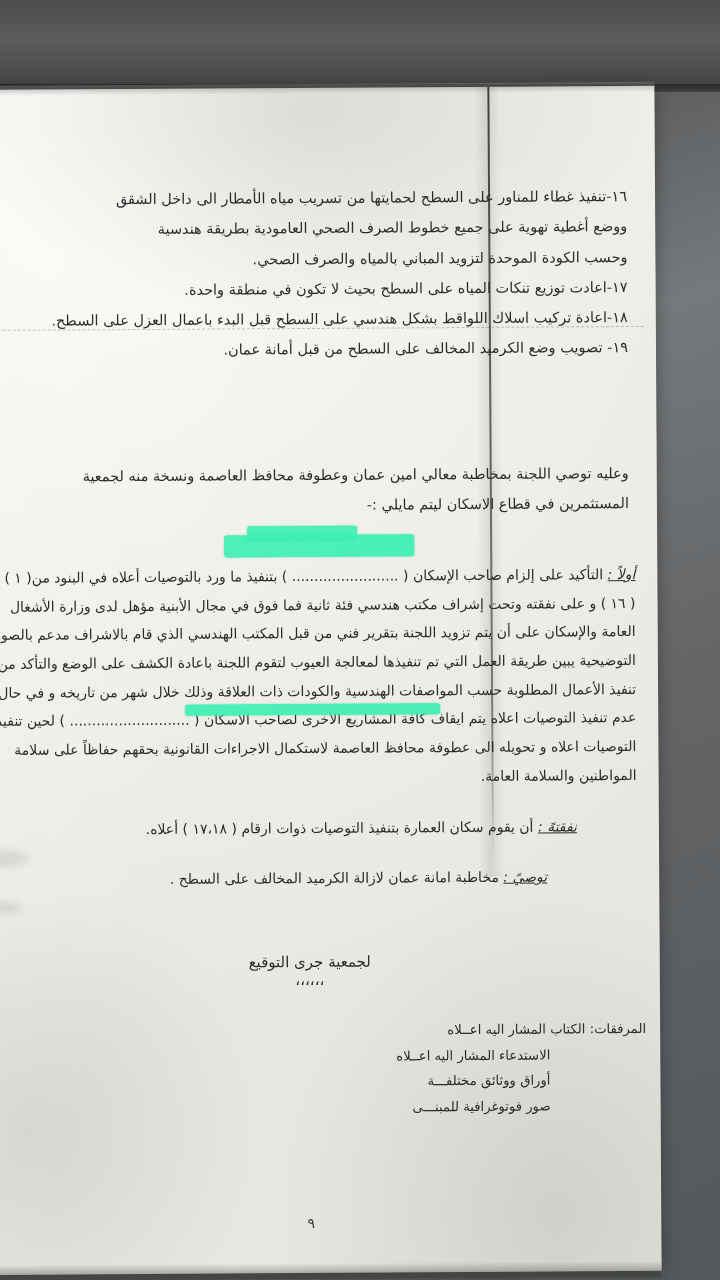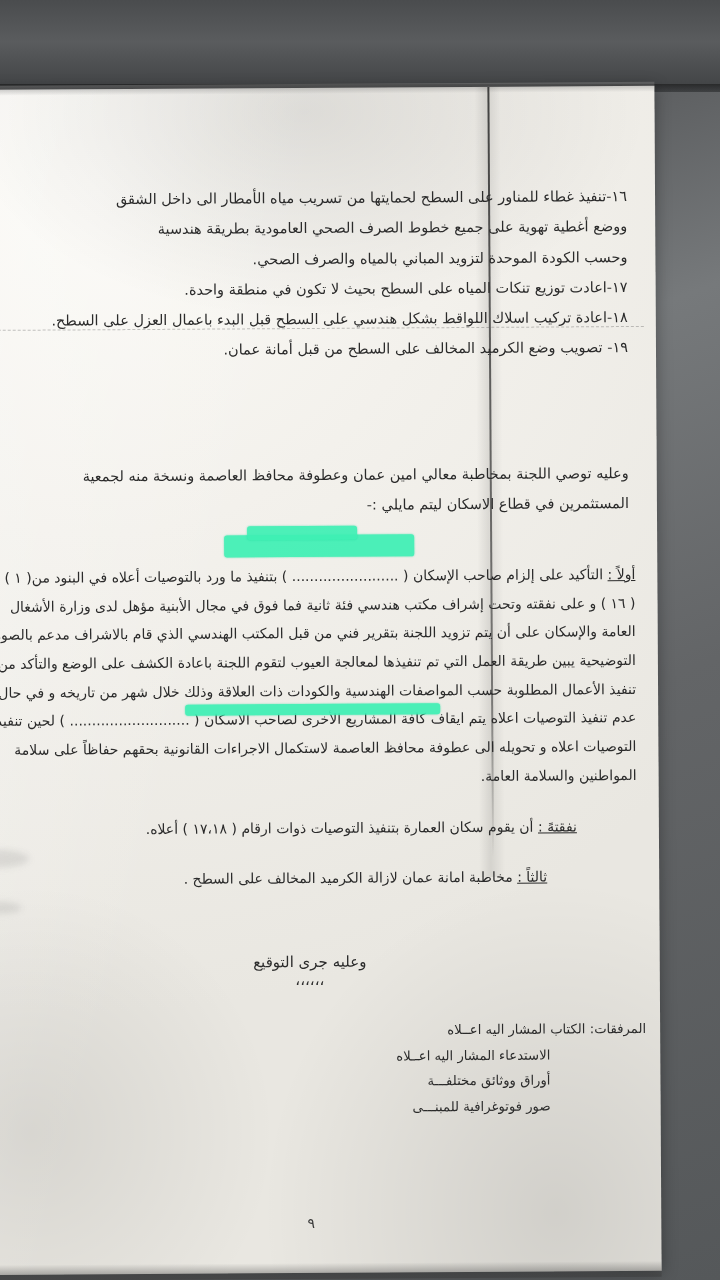--- a/index.html
+++ b/index.html
@@ -141,20 +141,21 @@
   .body-block .lead {
     text-decoration: underline;
   }
   .clause {
     margin-top: 22px;
     font-size: 14px;
     text-align: right;
   }
   .clause .lead {
     text-decoration: underline;
+    font-style: italic;
   }
   .clause.indent-1 { padding-right: 60px; }
   .clause.indent-2 { padding-right: 90px; }
 
   .signature {
     position: absolute;
     top: 865px;
     right: 0; left: 0;
     text-align: center;
     font-size: 15px;
@@ -264,31 +265,31 @@
     <div class="doc-text body-block">
       <div class="clause">
         <span class="lead">أولاً :</span>
         <span>التأكيد على إلزام صاحب الإسكان ( ........................ ) بتنفيذ ما ورد بالتوصيات أعلاه في البنود من( ١ ) الى ( ١٦ ) و على نفقته وتحت إشراف مكتب هندسي فئة ثانية فما فوق في مجال الأبنية مؤهل لدى وزارة الأشغال العامة والإسكان على أن يتم تزويد اللجنة بتقرير فني من قبل المكتب الهندسي الذي قام بالاشراف مدعم بالصور التوضيحية يبين طريقة العمل التي تم تنفيذها لمعالجة العيوب لتقوم اللجنة باعادة الكشف على الوضع والتأكد من تنفيذ الأعمال المطلوبة حسب المواصفات الهندسية والكودات ذات العلاقة وذلك خلال شهر من تاريخه و في حال عدم تنفيذ التوصيات اعلاه يتم ايقاف كافة المشاريع الأخرى لصاحب الاسكان ( ........................... ) لحين تنفيذ التوصيات اعلاه و تحويله الى عطوفة محافظ العاصمة لاستكمال الاجراءات القانونية بحقهم حفاظاً على سلامة المواطنين والسلامة العامة.</span>
       </div>
       <div class="clause indent-1">
         <span class="lead">نفقتهً :</span>
         <span>أن يقوم سكان العمارة بتنفيذ التوصيات ذوات ارقام ( ١٧،١٨ ) أعلاه.</span>
       </div>
       <div class="clause indent-2">
-        <span class="lead">ثالثاً :</span>
+        <span class="lead">توصيً :</span>
         <span>مخاطبة امانة عمان لازالة الكرميد المخالف على السطح .</span>
       </div>
     </div>
 
     <div class="redaction r1"></div>
     <div class="redaction r1b"></div>
     <div class="redaction r2"></div>
 
     <div class="signature">
-      <span>وعليه جرى التوقيع</span>
+      <span>لجمعية جرى التوقيع</span>
       <div class="dots">،،،،،،</div>
     </div>
 
     <div class="attachments">
       <div class="head">المرفقات: الكتاب المشار اليه اعــلاه</div>
       <div class="item">الاستدعاء المشار اليه اعــلاه</div>
       <div class="item">أوراق ووثائق مختلفـــة</div>
       <div class="item">صور فوتوغرافية للمبنـــى</div>
     </div>
 

